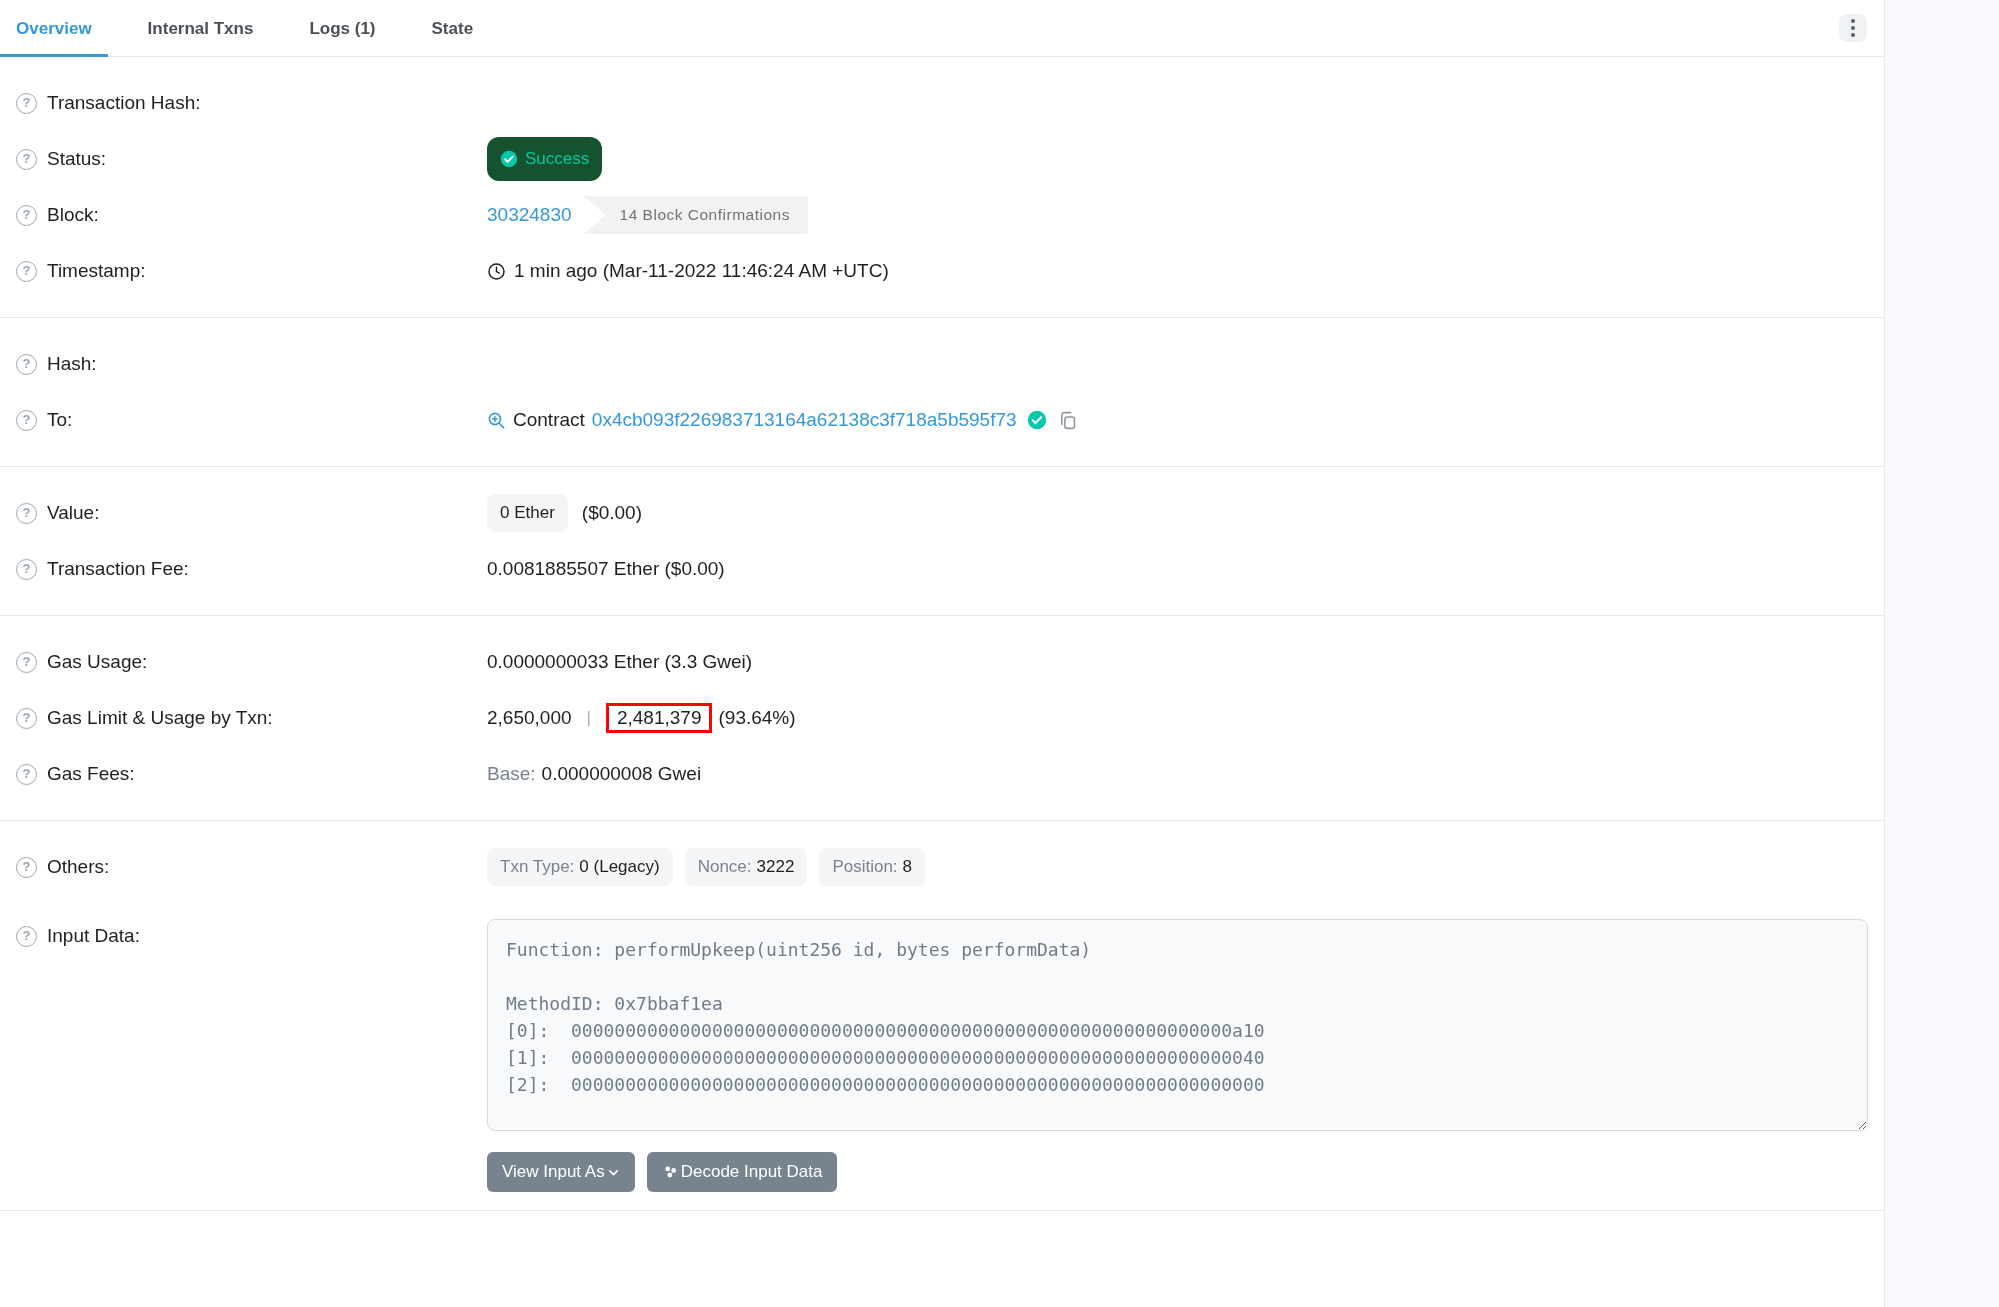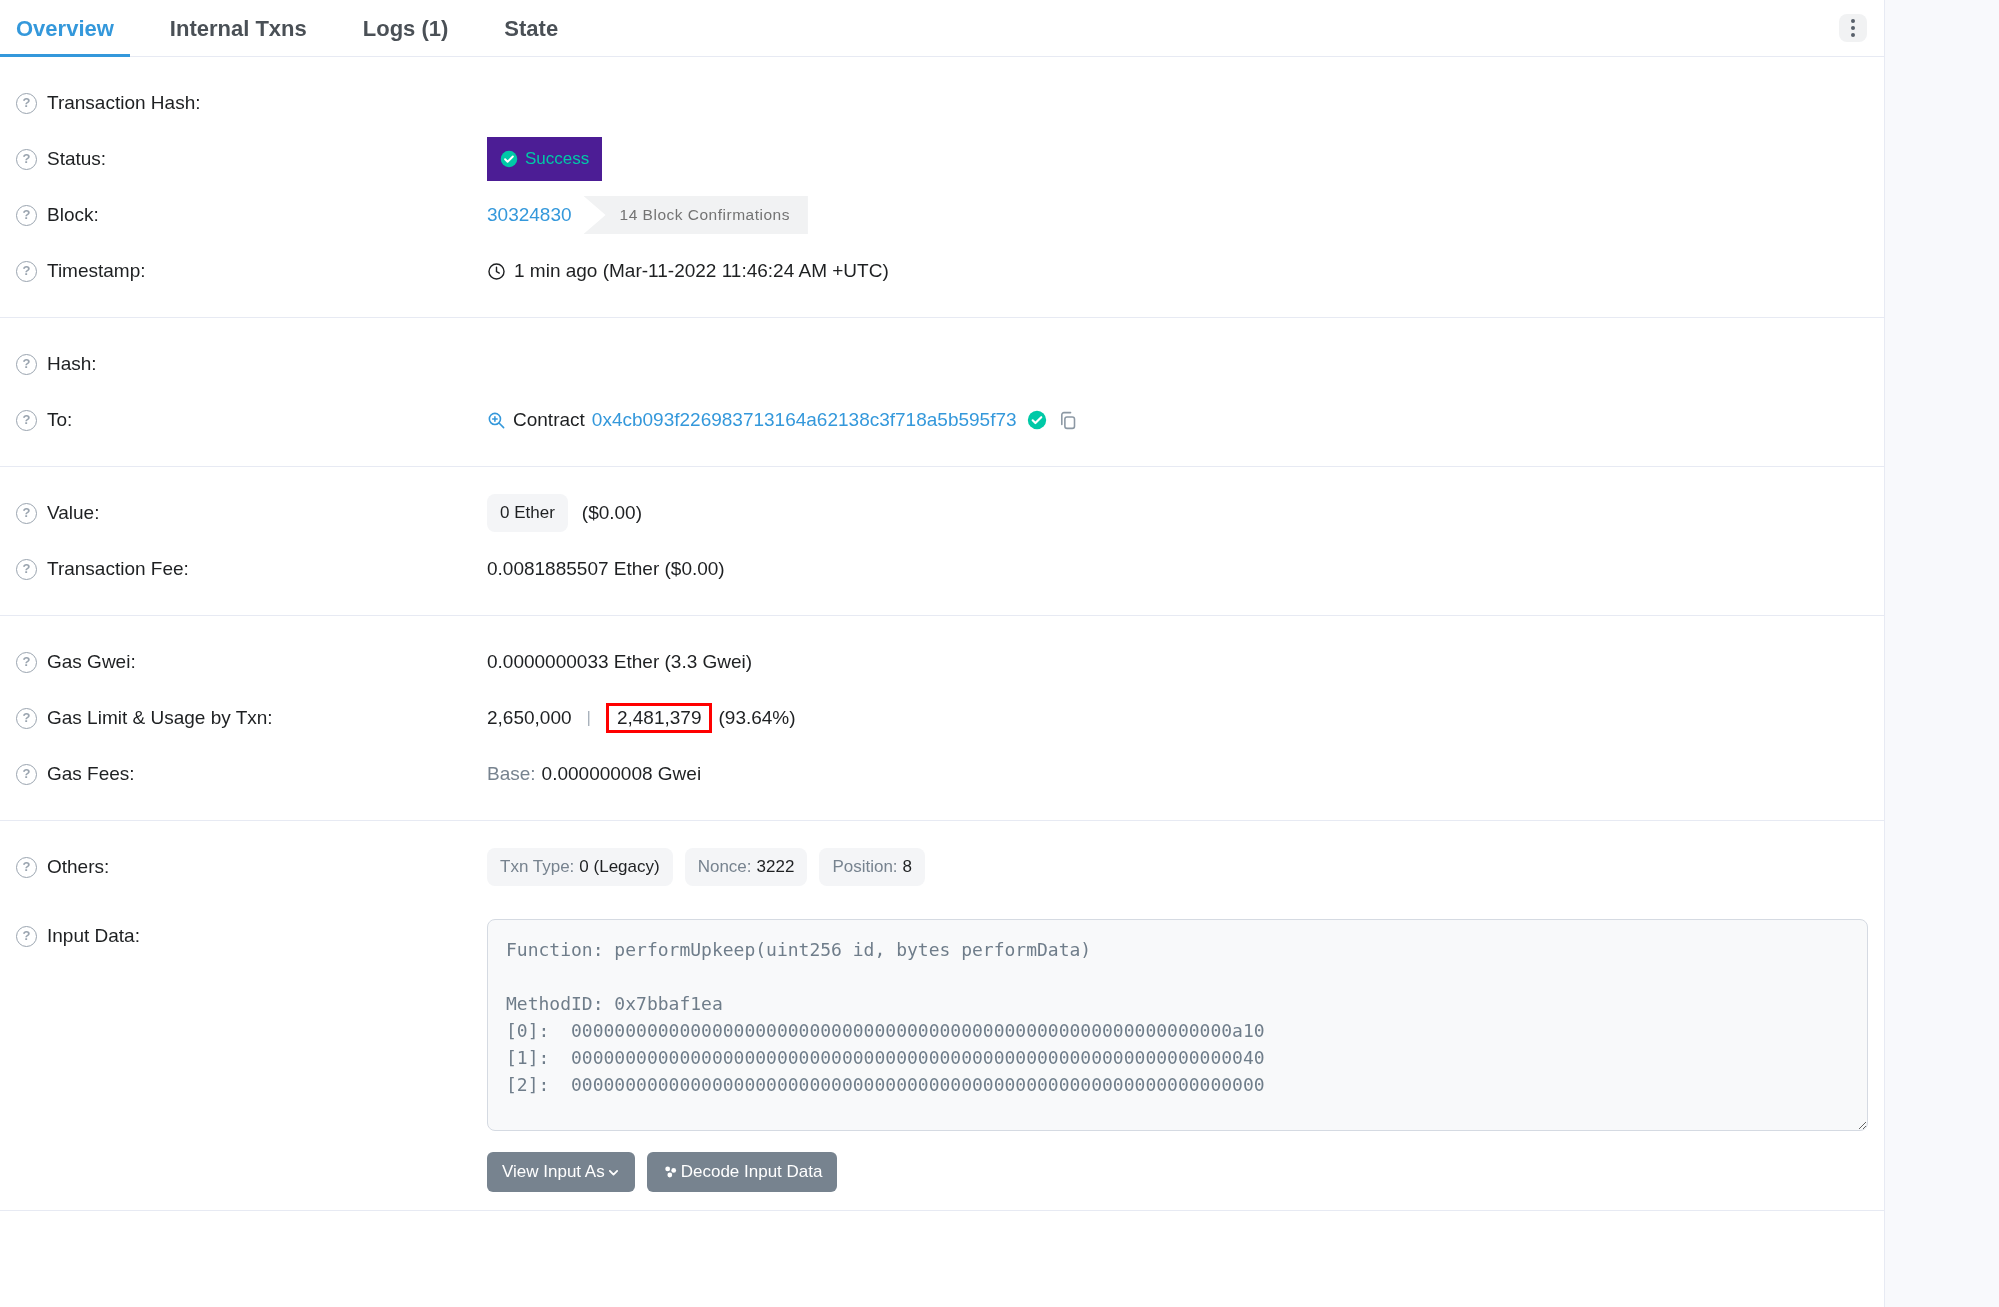--- a/index.html
+++ b/index.html
@@ -19,21 +19,21 @@
     border-right:1px solid #e7eaf3;
   }
   
   .tabbar {
     display:flex; align-items:center;
     height:57px;
     border-bottom:1px solid #e7eaf3;
   }
   .tab {
     padding:0 16px; height:57px; line-height:57px;
-    font-size:22px; font-weight:600; color:#4a5056;
+    font-size:17px; font-weight:600; color:#4a5056;
     cursor:pointer; margin-right:24px; white-space:nowrap;
   }
   .tab.active {
     color:#3498db;
     box-shadow: inset 0 -3px 0 #3498db;
   }
   .kebab {
     margin-left:auto; margin-right:17px;
     width:28px; height:28px; border-radius:8px;
     background:#f1f2f3; cursor:pointer;
@@ -65,22 +65,22 @@
     margin-right:10px; flex:0 0 auto; cursor:pointer; font-weight:700;
   }
   .link { color:#3498db; text-decoration:none; cursor:pointer; }
   .muted { color:#77838f; }
   .dark { color:#1e2022; }
   .icon-btn { display:inline-flex; margin-left:10px; cursor:pointer; line-height:0; }
   .hash { color:#1e2022; }
   
   .badge-success {
     display:inline-flex; align-items:center; gap:7px;
-    background:#4c1d95; color:#00c9a7;
-    border-radius:0; padding:12px 13px; font-size:17px;
+    background:#14532d; color:#00c9a7;
+    border-radius:12px; padding:12px 13px; font-size:17px;
   }
   
   .confirm-badge {
     display:inline-block; margin-left:12px;
     background:#f1f2f3; color:#737373;
     font-size:15.5px; letter-spacing:0.5px;
     padding:10px 18px 10px 36px;
     clip-path: polygon(0 0, 100% 0, 100% 100%, 0 100%, 22px 50%);
   }
   
@@ -258,21 +258,21 @@
       <div class="value-col">
         <span>0.0081885507 Ether ($0.00)</span>
       </div>
     </div>
   </div>
 
   <div class="section">
     <div class="row">
       <div class="label-col">
         <span class="qicon">?</span>
-        <span>Gas Gwei:</span>
+        <span>Gas Usage:</span>
       </div>
       <div class="value-col">
         <span>0.0000000033 Ether (3.3 Gwei)</span>
       </div>
     </div>
 
     <div class="row">
       <div class="label-col">
         <span class="qicon">?</span>
         <span>Gas Limit &amp; Usage by Txn:</span>

